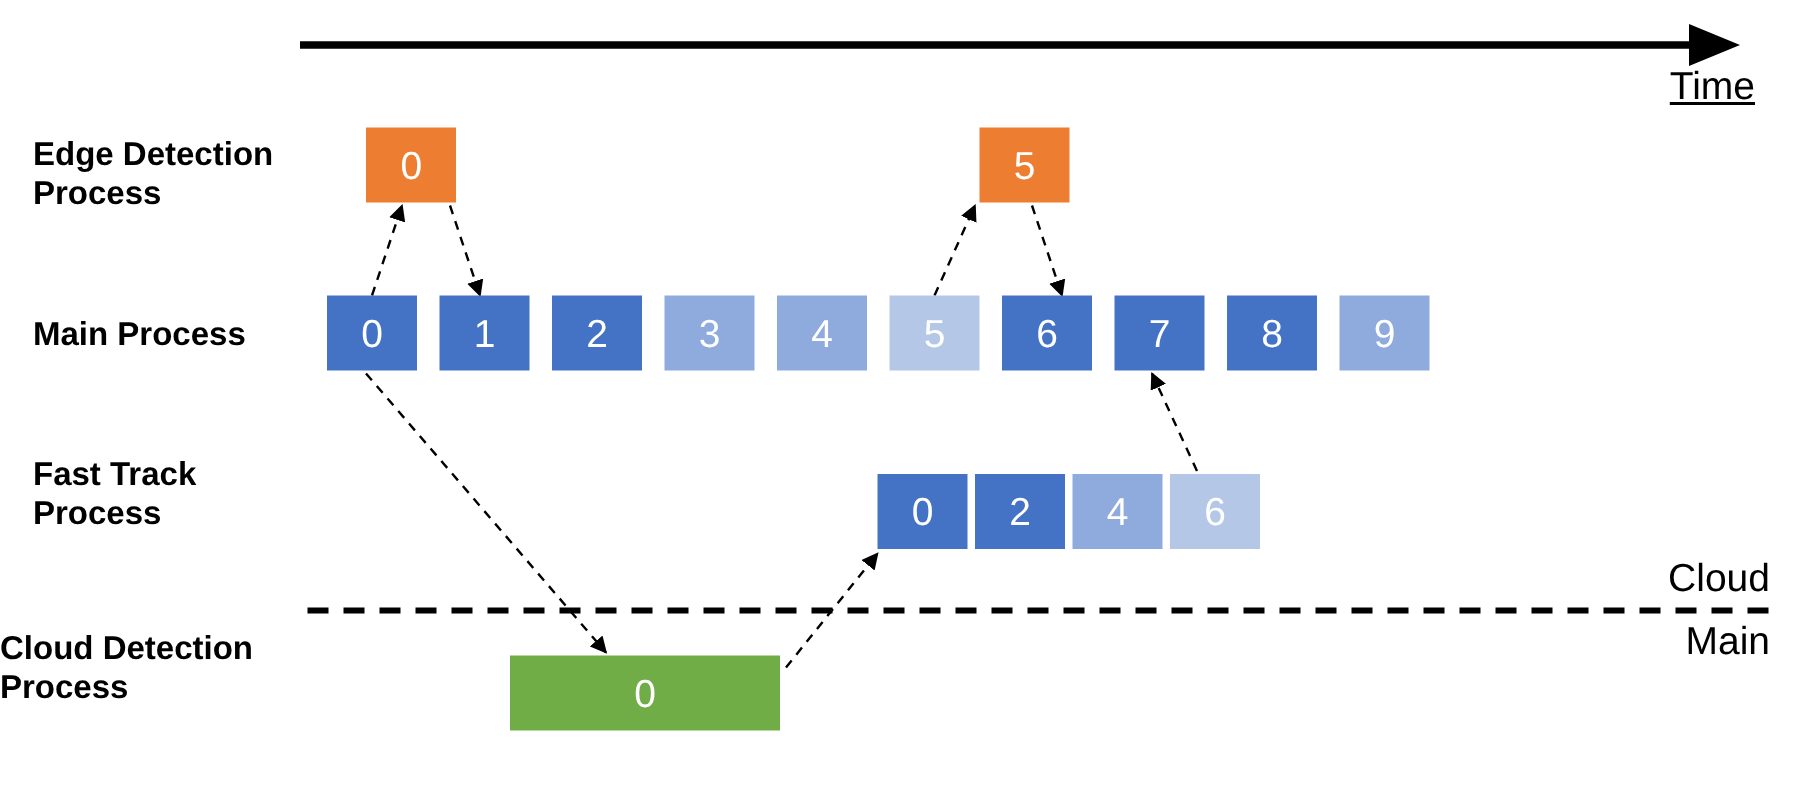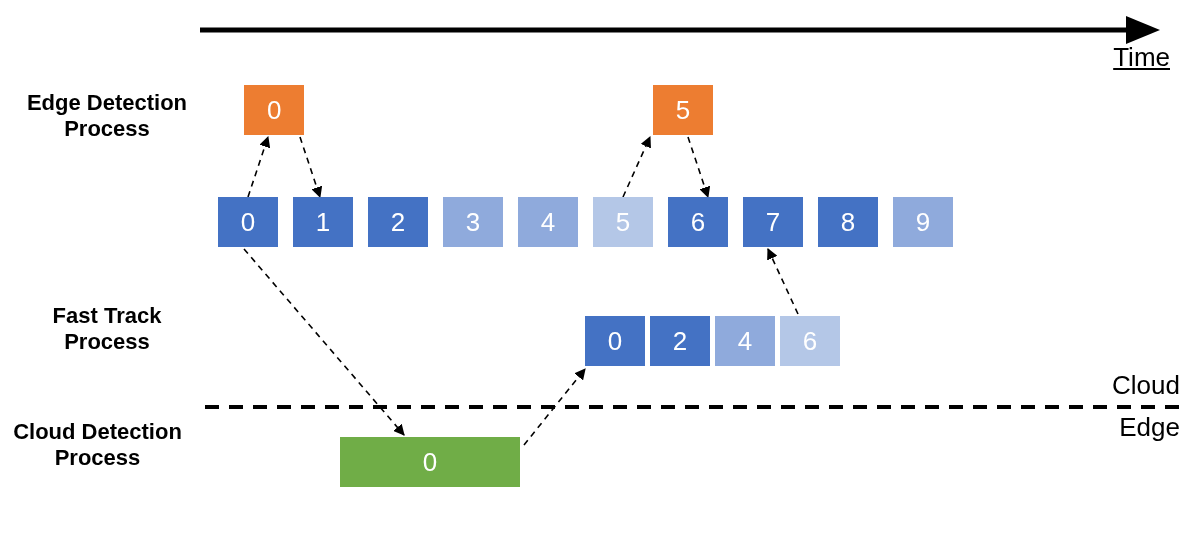--- a/index.html
+++ b/index.html
@@ -11,21 +11,21 @@
     font-family: "Segoe UI", Arial, sans-serif;
     position: relative;
   }
   .canvas {
     position: relative;
     width: 1200px;
     height: 535px;
   }
   .row-label {
     position: absolute;
-    text-align: center;
+    text-align: left;
     font-size: 22px;
     color: #000;
     line-height: 1.2;
     font-weight: 600;
   }
   .axis-label {
     position: absolute;
     font-size: 26px;
     color: #000;
     text-decoration: underline;
@@ -53,35 +53,38 @@
     pointer-events: none;
   }
 </style>
 </head>
 <body>
 <div class="canvas">
 
 <div class="row-label" style="left:22px; top:90px; width:170px;">
   <span>Edge Detection<br>Process</span>
 </div>
+<div class="row-label" style="left:22px; top:210px; width:170px;">
+  <span>Main Process</span>
+</div>
 <div class="row-label" style="left:22px; top:303px; width:170px;">
   <span>Fast Track<br>Process</span>
 </div>
 <div class="row-label" style="left:0px; top:419px; width:195px;">
   <span>Cloud Detection<br>Process</span>
 </div>
 
 <div class="axis-label" style="right:30px; top:42px;">
   <span>Time</span>
 </div>
 <div class="zone-label" style="right:20px; top:370px;">
   <span>Cloud</span>
 </div>
 <div class="zone-label" style="right:20px; top:412px;">
-  <span>Edge</span>
+  <span>Main</span>
 </div>
 
 <svg class="overlay">
   <defs>
     <marker id="solid-arrow" viewBox="0 0 10 10" refX="1" refY="5" markerWidth="9" markerHeight="9" orient="auto-start-reverse">
       <path d="M 0 0 L 10 5 L 0 10 z" fill="#000"></path>
     </marker>
     <marker id="dash-arrow" viewBox="0 0 10 10" refX="9" refY="5" markerWidth="7" markerHeight="7" orient="auto">
       <path d="M 0 0 L 10 5 L 0 10 z" fill="#000"></path>
     </marker>

